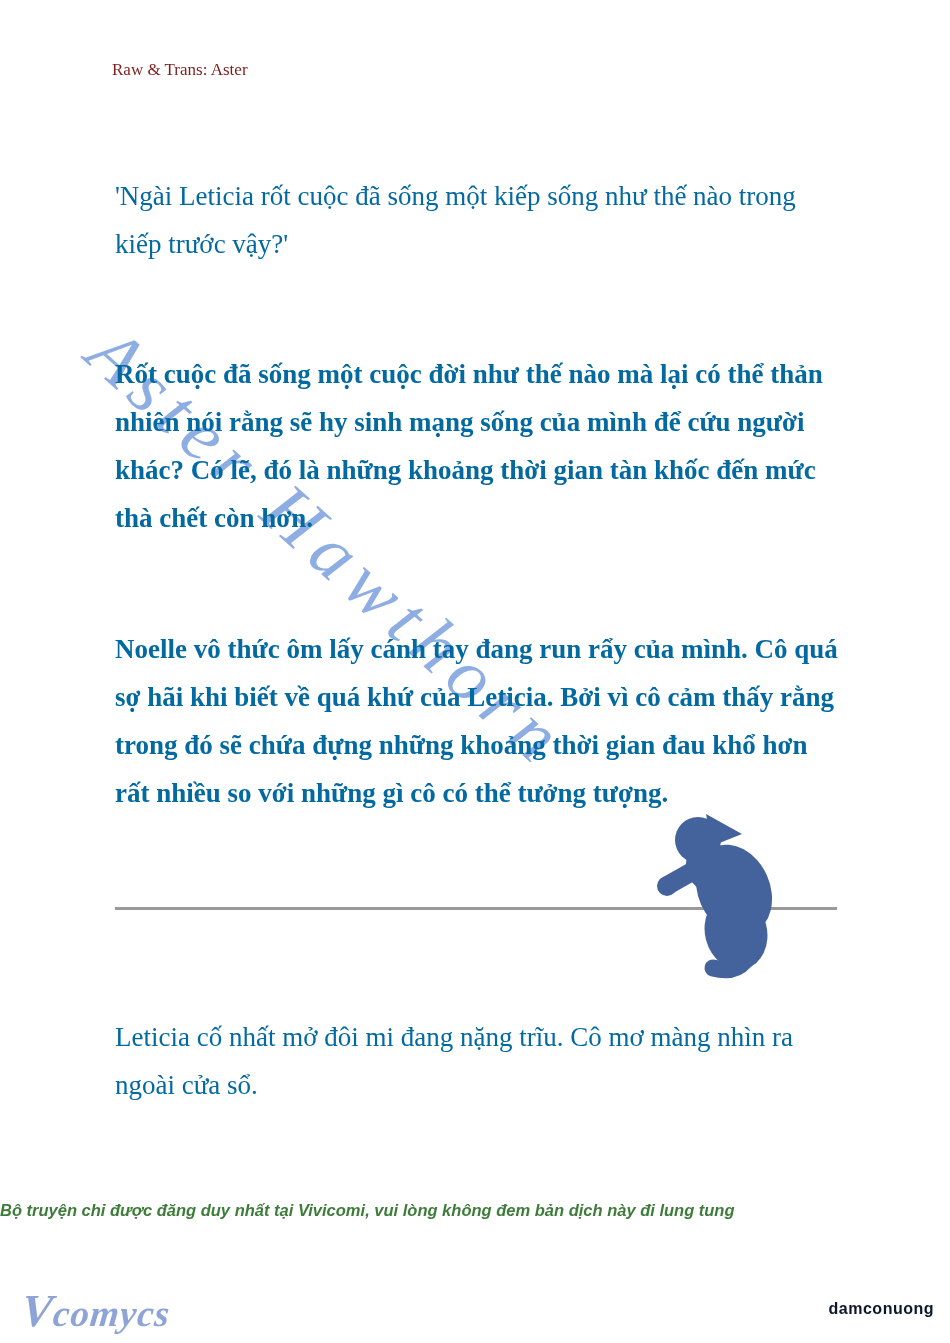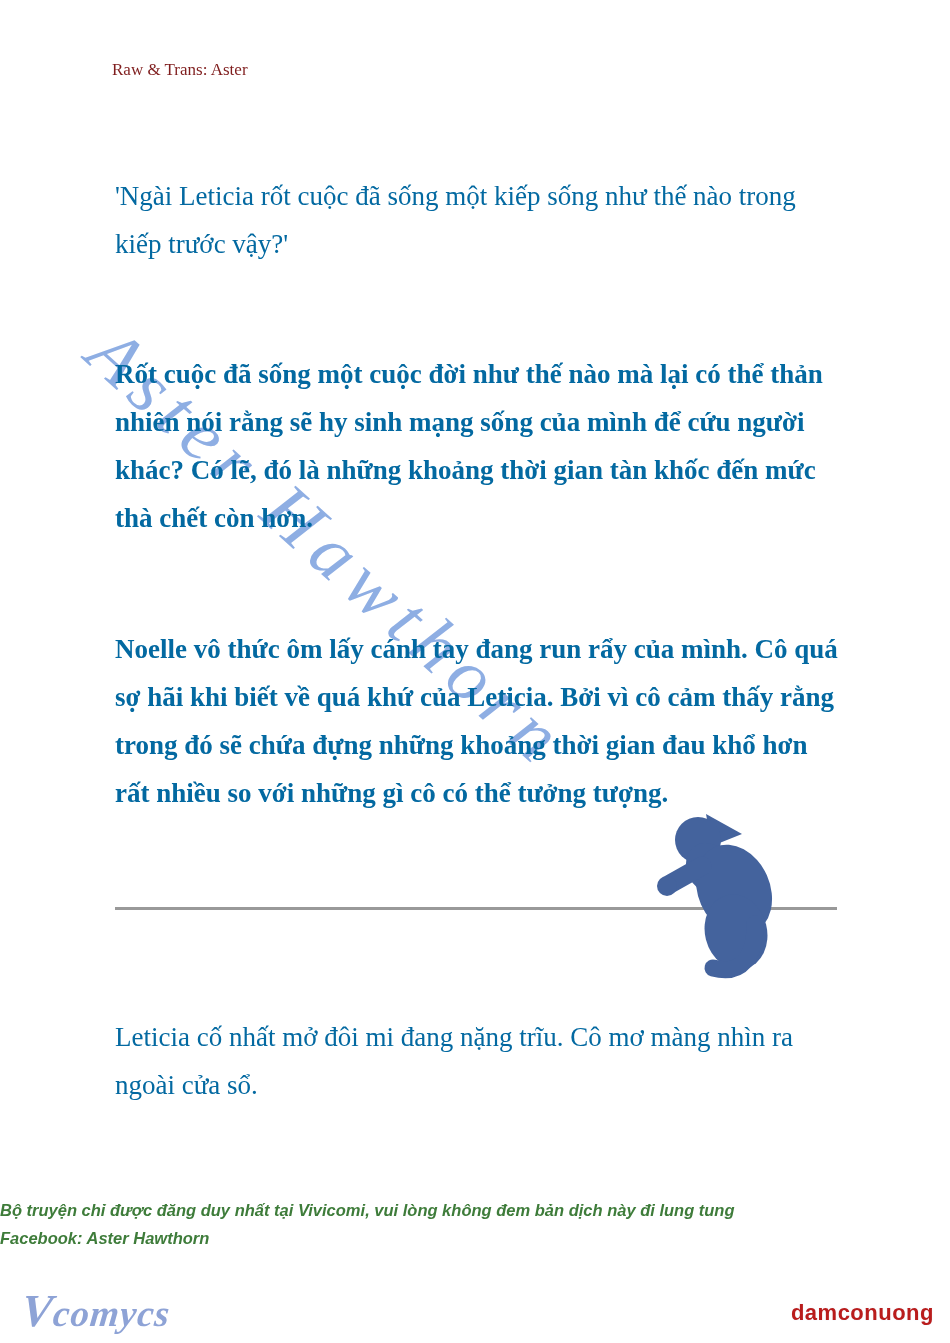--- a/index.html
+++ b/index.html
@@ -83,23 +83,23 @@
     color: #8ea3d6;
     transform: skewX(-6deg);
     z-index: 2;
   }
   .logo-vcomycs::first-letter { font-size: 46px; }
   .logo-damconuong {
     position: absolute;
     right: 16px; top: 1300px;
     font-family: "Liberation Sans", sans-serif;
     font-weight: bold;
-    font-size: 22px;
+    font-size: 16px;
     letter-spacing: 0.5px;
-    color: #b91c1c;
+    color: #0f172a;
     text-shadow: 0 0 6px #ffffff, 0 0 2px #e6eefb;
     z-index: 2;
   }
 </style>
 </head>
 <body>
 
 <div class="header-credit">Raw &amp; Trans: Aster</div>
 
 <div class="watermark">Aster Hawthorn</div>
@@ -132,18 +132,17 @@
 
       <path d="M 103 114 C 103 146 90 166 61 158" fill="none" stroke="#44639d" stroke-width="17" stroke-linecap="round"></path>
     </g>
   </svg>
 </div>
 
 <p class="para para-4">Leticia cố nhất mở đôi mi đang nặng trĩu. Cô mơ màng nhìn ra ngoài cửa sổ.</p>
 
 <div class="footer">
   <div>Bộ truyện chỉ được đăng duy nhất tại Vivicomi, vui lòng không đem bản dịch này đi lung tung</div>
-  <div>Facebook: Aster Hawthorn</div>
 </div>
 
 <div class="logo-vcomycs">Vcomycs</div>
 
 <div class="logo-damconuong">damconuong</div>
 
 </body></html>

